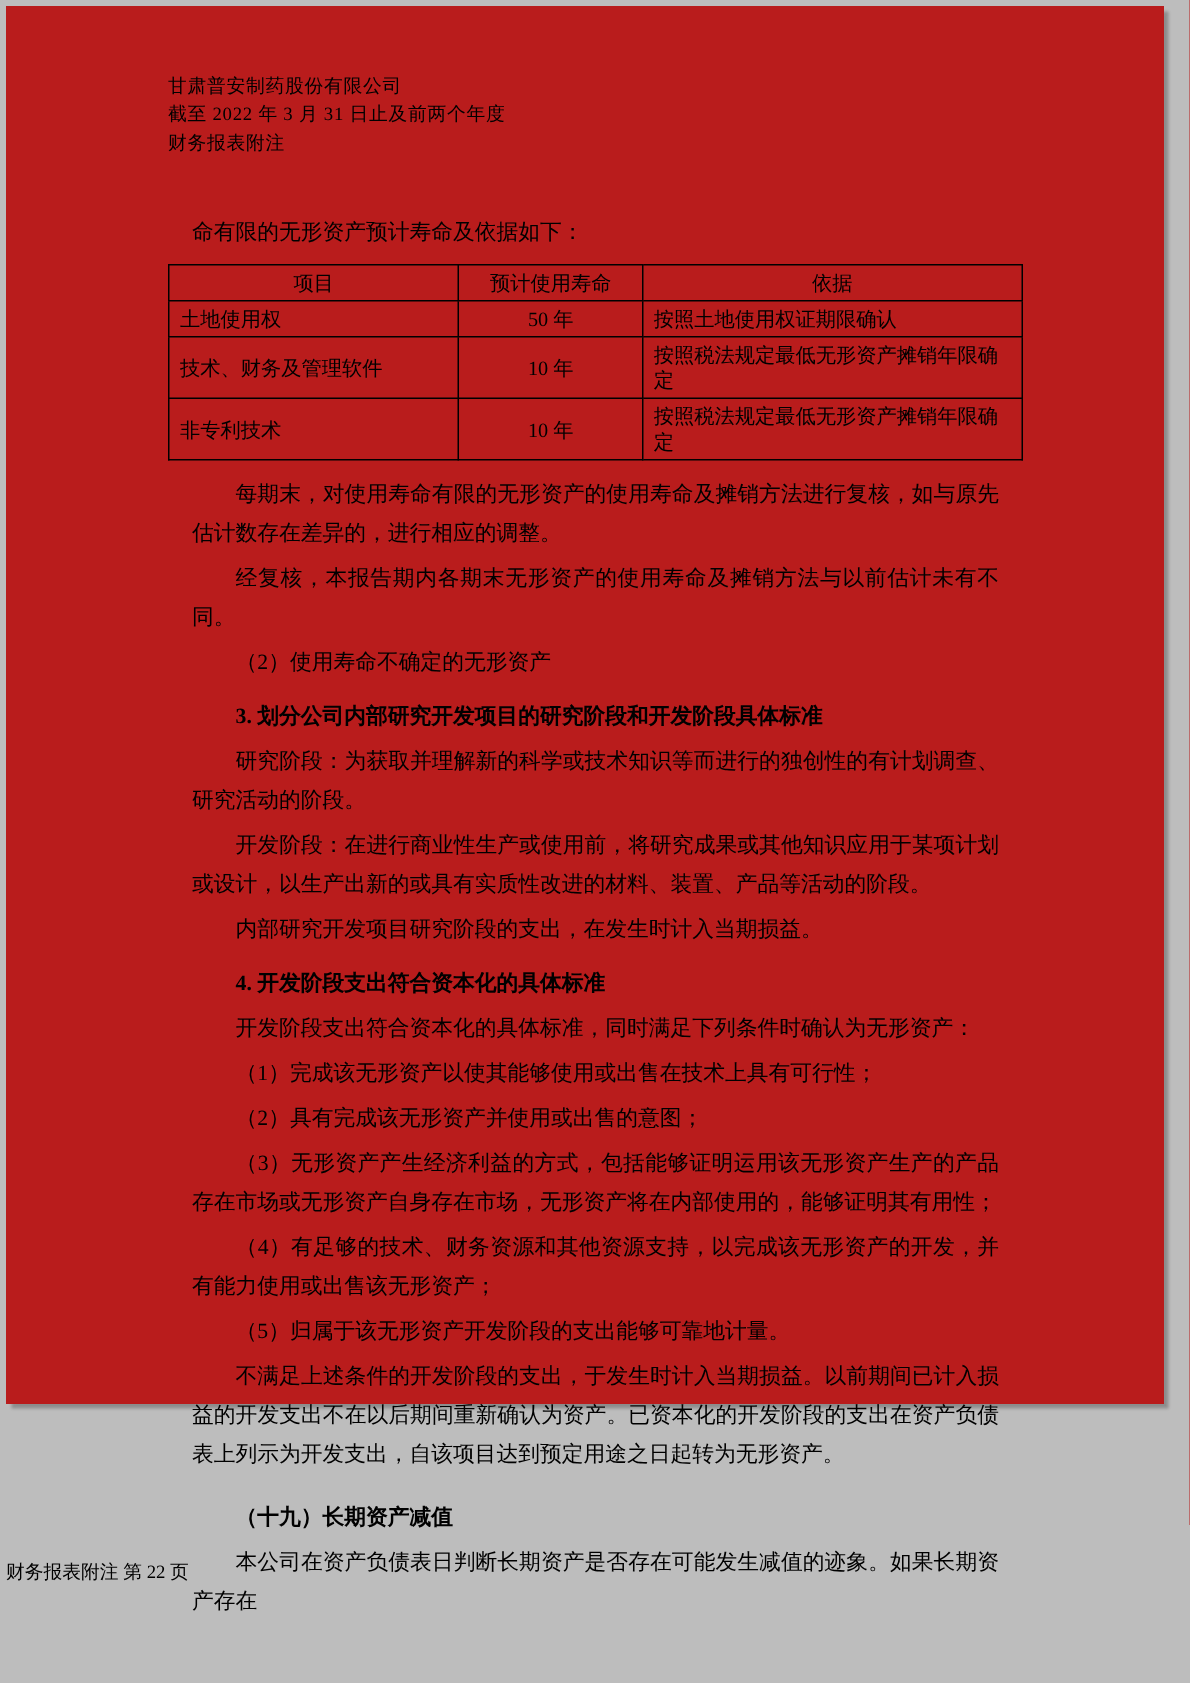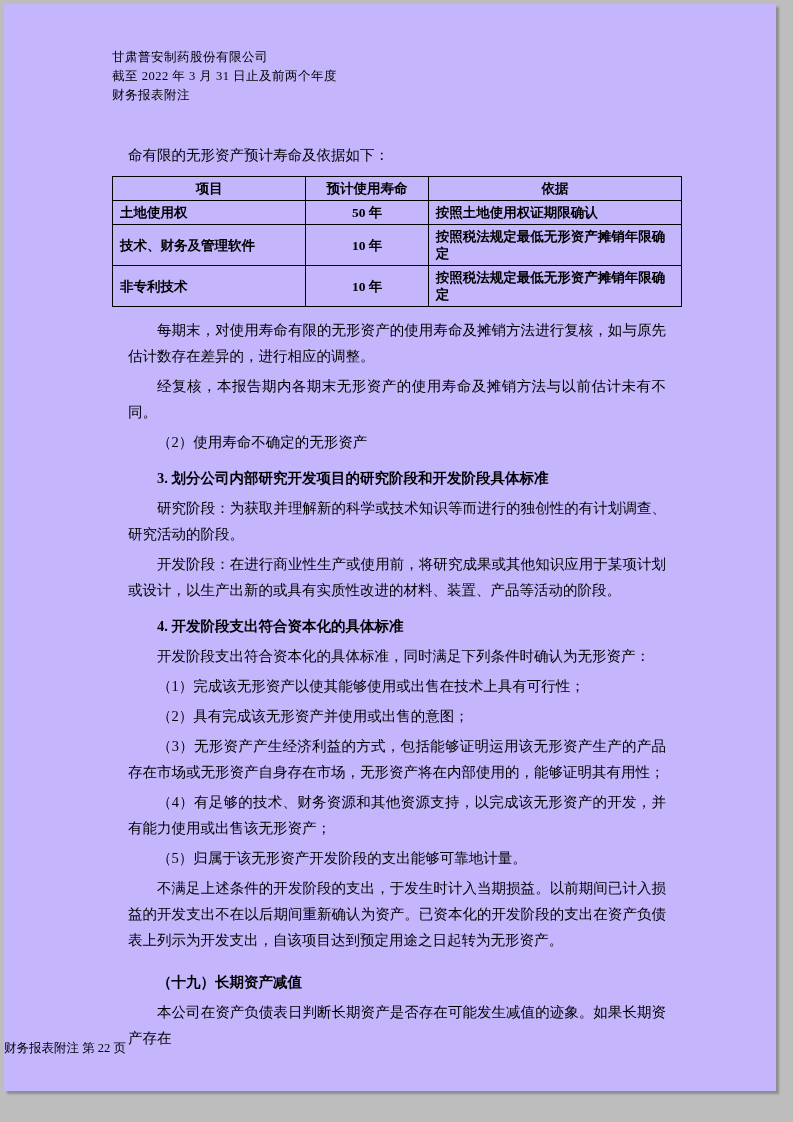--- a/index.html
+++ b/index.html
@@ -9,22 +9,22 @@
     overflow: hidden;
     background: #bdbdbd;
     font-family: "Liberation Serif", serif;
     color: #000;
   }
   .page {
     position: absolute;
     left: 4px;
     top: 4px;
     width: 772px;
-    height: 1087px;
-    background: #c4b5fd;
+    height: 932px;
+    background: #b91c1c;
     box-shadow: 3px 3px 2px rgba(0,0,0,0.25);
   }
   .doc-header {
     position: absolute;
     left: 108px;
     top: 44px;
     font-size: 12.5px;
     line-height: 19px;
     letter-spacing: 0.5px;
   }
@@ -46,21 +46,21 @@
     width: 100%;
     border-collapse: collapse;
     margin: 8px 0 10px 0;
     font-size: 13.5px;
     line-height: 17px;
     text-align: left;
   }
   .ia-table th, .ia-table td {
     border: 1px solid #000;
     padding: 3px 7px;
-    font-weight: bold;
+    font-weight: normal;
   }
   .ia-table th { text-align: center; }
   .ia-table td.c2 { text-align: center; }
   .ia-table col.col1 { width: 34%; }
   .ia-table col.col2 { width: 21.5%; }
   .ia-table col.col3 { width: 44.5%; }
   .page-footer {
     position: absolute;
     left: 0;
     right: 0;
@@ -114,20 +114,21 @@
         </tr>
       </tbody>
     </table>
 
     <p class="para">每期末，对使用寿命有限的无形资产的使用寿命及摊销方法进行复核，如与原先估计数存在差异的，进行相应的调整。</p>
     <p class="para">经复核，本报告期内各期末无形资产的使用寿命及摊销方法与以前估计未有不同。</p>
     <p class="para">（2）使用寿命不确定的无形资产</p>
     <p class="para bold gap-top">3. 划分公司内部研究开发项目的研究阶段和开发阶段具体标准</p>
     <p class="para">研究阶段：为获取并理解新的科学或技术知识等而进行的独创性的有计划调查、研究活动的阶段。</p>
     <p class="para">开发阶段：在进行商业性生产或使用前，将研究成果或其他知识应用于某项计划或设计，以生产出新的或具有实质性改进的材料、装置、产品等活动的阶段。</p>
+    <p class="para">内部研究开发项目研究阶段的支出，在发生时计入当期损益。</p>
     <p class="para bold gap-top">4. 开发阶段支出符合资本化的具体标准</p>
     <p class="para">开发阶段支出符合资本化的具体标准，同时满足下列条件时确认为无形资产：</p>
     <p class="para">（1）完成该无形资产以使其能够使用或出售在技术上具有可行性；</p>
     <p class="para">（2）具有完成该无形资产并使用或出售的意图；</p>
     <p class="para">（3）无形资产产生经济利益的方式，包括能够证明运用该无形资产生产的产品存在市场或无形资产自身存在市场，无形资产将在内部使用的，能够证明其有用性；</p>
     <p class="para">（4）有足够的技术、财务资源和其他资源支持，以完成该无形资产的开发，并有能力使用或出售该无形资产；</p>
     <p class="para">（5）归属于该无形资产开发阶段的支出能够可靠地计量。</p>
     <p class="para">不满足上述条件的开发阶段的支出，于发生时计入当期损益。以前期间已计入损益的开发支出不在以后期间重新确认为资产。已资本化的开发阶段的支出在资产负债表上列示为开发支出，自该项目达到预定用途之日起转为无形资产。</p>
     <p class="para bold gap-top-lg">（十九）长期资产减值</p>
     <p class="para">本公司在资产负债表日判断长期资产是否存在可能发生减值的迹象。如果长期资产存在</p>

